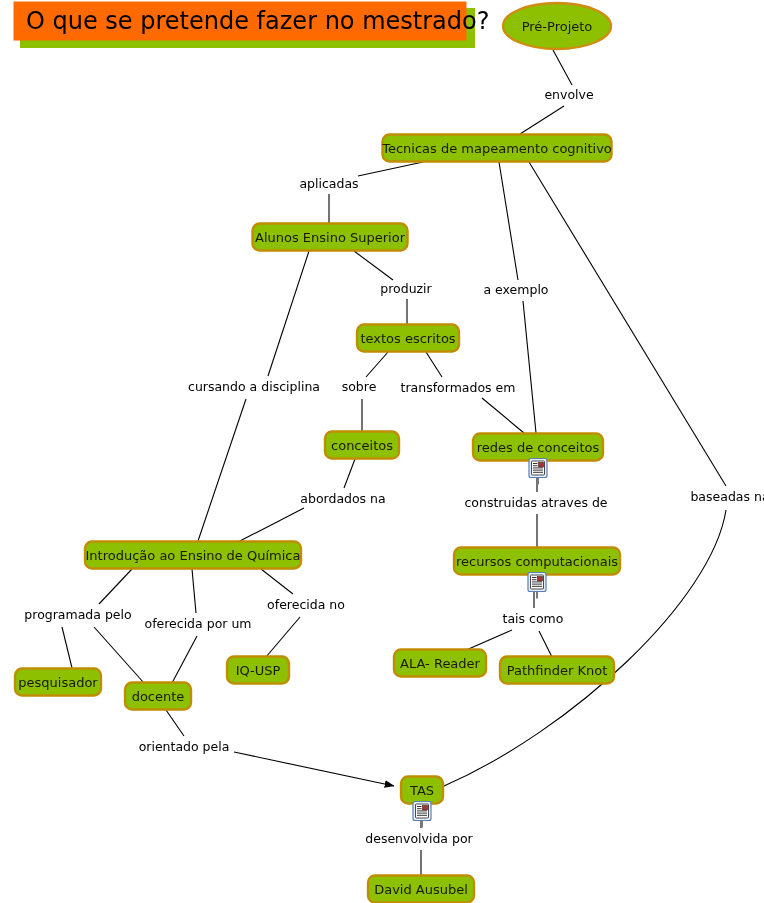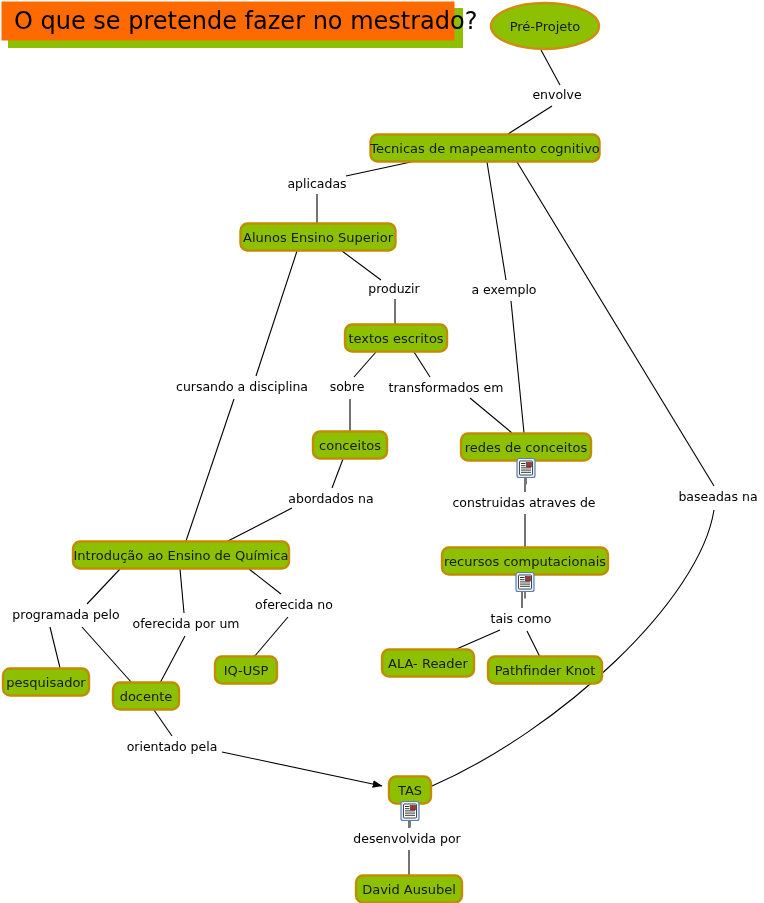--- a/index.html
+++ b/index.html
@@ -9,21 +9,21 @@
   }
   body {
     width: 764px;
     height: 903px;
     position: relative;
     font-family: "DejaVu Sans", sans-serif;
     overflow: hidden;
   }
   #map-root {
     position: absolute;
-    left: 0; top: 0;
+    left: 12px; top: 0;
     width: 661px;
     height: 903px;
     border-radius: 23px;
   }
   svg.cmap {
     display: block;
     width: 764px;
     height: 903px;
   }
   .edge-line {

